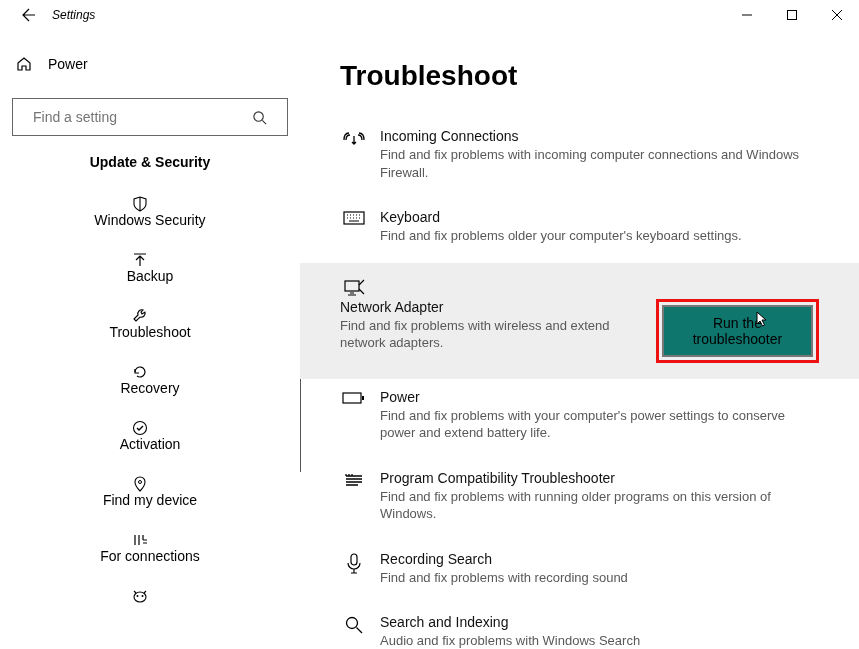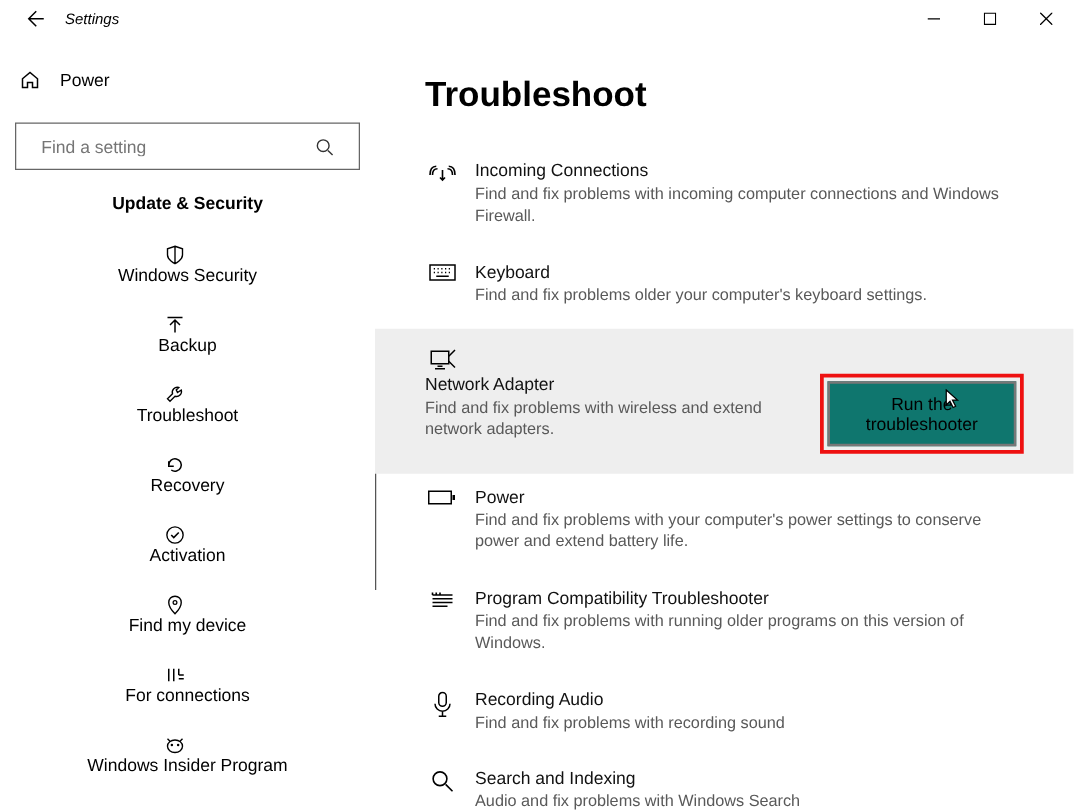--- a/index.html
+++ b/index.html
@@ -159,21 +159,20 @@
     </div>
     <div class="nav-item">
       <span class="icon">
           <svg width="16" height="16" viewBox="0 0 16 16">
             <ellipse cx="8" cy="9" rx="6" ry="5" stroke="#000" fill="none" stroke-width="1.1"></ellipse>
             <circle cx="5.5" cy="8" r="1"></circle>
             <circle cx="10.5" cy="8" r="1"></circle>
             <path d="M4 5 L2 3 M12 5 L14 3" stroke="#000" stroke-width="1.1"></path>
           </svg>
         </span>
-      <span>Windows Insider Program</span>
     </div>
   </div>
 
   <div class="vline"></div>
 
   <div class="main">
     <div class="page-title">Troubleshoot</div>
 
     <div class="ts-item">
       <div class="ts-icon">
@@ -255,21 +254,21 @@
     </div>
 
     <div class="ts-item">
       <div class="ts-icon">
           <svg width="16" height="22" viewBox="0 0 16 22">
             <rect x="5" y="1" width="6" height="11" rx="3" stroke="#000" fill="none" stroke-width="1.2"></rect>
             <path d="M2 10 A6 6 0 0 0 14 10 M8 16 V20 M5 20 H11" stroke="#000" fill="none" stroke-width="1.2"></path>
           </svg>
         </div>
       <div class="ts-text">
-        <div class="ts-title">Recording Audio</div>
+        <div class="ts-title">Recording Search</div>
         <div class="ts-desc">Find and fix problems with recording sound</div>
       </div>
     </div>
 
     <div class="ts-item">
       <div class="ts-icon">
           <svg width="18" height="18" viewBox="0 0 18 18">
             <circle cx="7" cy="7" r="5.5" stroke="#000" fill="none" stroke-width="1.3"></circle>
             <path d="M11.5 11.5 L17 17" stroke="#000" stroke-width="1.3"></path>
           </svg>

